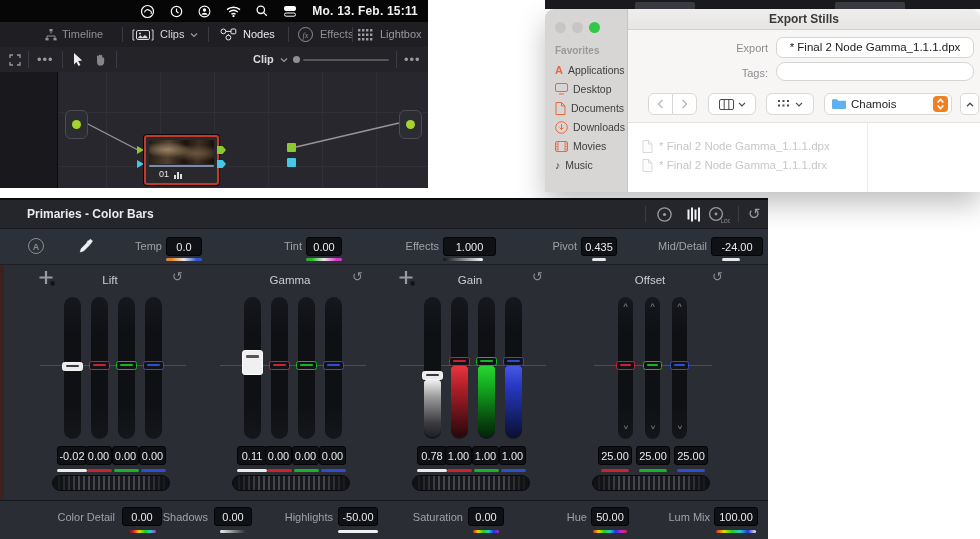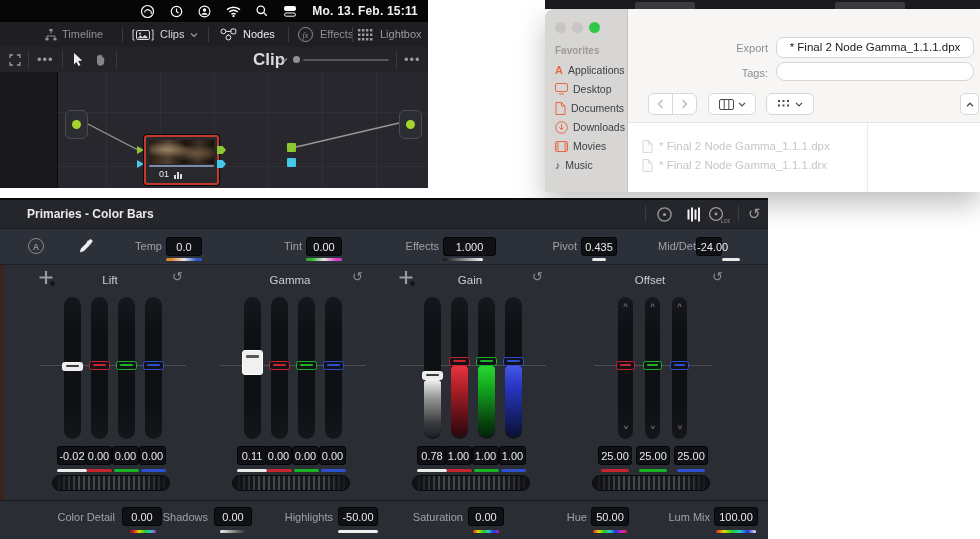--- a/index.html
+++ b/index.html
@@ -12,21 +12,21 @@
   #nodes-panel{position:absolute;left:0;top:0;width:428px;height:188px;background:#232329;}
   .menubar{position:absolute;left:0;top:0;width:428px;height:22px;background:#060607;
            display:flex;align-items:center;justify-content:flex-end;gap:15px;padding-right:10px;box-sizing:border-box;}
   .menubar .clock{color:#f2f2f4;font-size:12px;font-weight:bold;letter-spacing:.2px;}
   .tabbar{position:absolute;left:0;top:22px;width:428px;height:25px;background:#1e1e23;border-bottom:1px solid #08080a;}
   .tabbar .tlabel{position:absolute;top:0;line-height:25px;font-size:11px;}
   .tabdiv{position:absolute;top:5px;width:1px;height:15px;background:#3a3a42;}
   .subbar{position:absolute;left:0;top:47px;width:428px;height:25px;background:#232328;border-bottom:1px solid #0a0a0c;}
   .subdiv{position:absolute;top:4px;width:1px;height:17px;background:#3a3a42;}
   .dots{color:#9a9b9f;font-size:13px;letter-spacing:1px;line-height:25px;position:absolute;top:0;}
-  .cliplbl{position:absolute;top:0;line-height:25px;font-size:17px;font-weight:bold;color:#dadbdd;}
+  .cliplbl{position:absolute;top:0;line-height:25px;font-size:11px;font-weight:bold;color:#dadbdd;}
   .slider-track{position:absolute;top:12px;height:2px;background:#56575c;border-radius:1px;}
   .slider-dot{position:absolute;top:9px;width:7px;height:7px;border-radius:50%;background:#8f9095;}
   .graphwrap{position:absolute;left:0;top:72px;width:428px;height:116px;}
   .gallery-col{position:absolute;left:0;top:0;width:57px;height:116px;background:#19191d;border-right:1px solid #0b0b0d;}
   .graph{position:absolute;left:58px;top:0;width:370px;height:116px;background:#27272d;
          background-image:linear-gradient(#2f2f36 1px,transparent 1px),linear-gradient(90deg,#2f2f36 1px,transparent 1px);
          background-size:54px 54px;background-position:-6px -14px;}
   .io-node{position:absolute;width:21px;height:27px;border-radius:6px;background:#2c2c33;border:1px solid #4b4b52;
            display:flex;align-items:center;justify-content:center;}
   .io-dot{width:9px;height:9px;border-radius:50%;background:#a6d42f;}
@@ -325,20 +325,23 @@
           </svg>
         <span>Movies</span>
         </div>
       <div class="fav-item" style="top:147px">
         <span class="music-glyph">♪</span>
         <span>Music</span>
         </div>
     </div>
 
     <div class="dmain">
+      <div class="dtitlebar">
+        <div class="dtitle">Export Stills</div>
+      </div>
       <div class="flabel" style="left:60px;top:33px;width:80px">Export</div>
       <div class="ffield" style="left:148px;top:28px;width:196px;height:19px;line-height:19px">* Final 2 Node Gamma_1.1.1.dpx</div>
       <div class="flabel" style="left:60px;top:58px;width:80px">Tags:</div>
       <div class="ffield" style="left:148px;top:53px;width:196px;height:17px;border-radius:9px"></div>
 
       <div class="navbtn" style="left:20px;width:25px;border-radius:6px 0 0 6px">
           <svg width="7" height="10" viewBox="0 0 7 10">
             <path d="M5.5 1L1.5 5l4 4" stroke="#bdbdbd" stroke-width="1.5" fill="none"></path>
           </svg>
         </div>
@@ -357,20 +360,31 @@
           </svg>
         </div>
       <div class="navbtn" style="left:138px;width:48px">
         <svg width="14" height="10" viewBox="0 0 14 10">
             <path d="M1 1h2v2H1zM5.5 1h2v2h-2zM10 1h2v2h-2zM1 5.5h2v2H1zM5.5 5.5h2v2h-2zM10 5.5h2v2h-2z" fill="#4a4a4c"></path>
           </svg>
         <svg width="8" height="5" viewBox="0 0 8 5">
             <path d="M1 .8L4 3.8 7 .8" stroke="#4a4a4c" stroke-width="1.2" fill="none"></path>
           </svg>
         </div>
+      <div class="chamois" style="left:196px;width:128px">
+        <svg width="15" height="12" viewBox="0 0 15 12">
+            <path d="M1 2.3a1 1 0 0 1 1-1h3.8l1.5 1.5H14a1 1 0 0 1 1 1v6.4A1.3 1.3 0 0 1 13.7 11H2.3A1.3 1.3 0 0 1 1 9.7z" fill="#5fb0ef"></path>
+          </svg>
+        <span>Chamois</span>
+        <i class="stepper">
+            <svg width="15" height="16" viewBox="0 0 15 16">
+              <path d="M4.6 6.4l2.9-3 2.9 3M4.6 9.6l2.9 3 2.9-3" stroke="#fff" stroke-width="1.5" fill="none"></path>
+            </svg>
+          </i>
+      </div>
       <div class="navbtn" style="left:332px;width:19px;border-radius:5px">
           <svg width="8" height="5" viewBox="0 0 8 5">
             <path d="M1 4.2L4 1.2l3 3" stroke="#4a4a4c" stroke-width="1.3" fill="none"></path>
           </svg>
         </div>
 
       <div class="listdiv"></div>
       <div class="filelist">
         <div class="coldiv"></div>
         <div class="frow" style="top:14px">
@@ -437,21 +451,21 @@
 
     <div class="clabel" style="left:385px;width:54px">Effects</div>
     <div class="vbox" style="left:443px;top:37px;width:53px">1.000</div>
     <i class="uline" style="left:443px;top:58px;width:40px;background:linear-gradient(90deg,#141414,#f8f8f8)"></i>
 
     <div class="clabel" style="left:523px;width:54px">Pivot</div>
     <div class="vbox" style="left:581px;top:37px;width:36px">0.435</div>
     <i class="uline" style="left:592px;top:58px;width:14px;background:#e8e8e8"></i>
 
     <div class="clabel" style="left:649px;width:58px">Mid/Detail</div>
-    <div class="vbox" style="left:696px;top:37px;width:26px">-24.00</div>
+    <div class="vbox" style="left:711px;top:37px;width:52px">-24.00</div>
     <i class="uline" style="left:722px;top:58px;width:18px;background:#e8e8e8"></i>
 
     <span class="cross" style="left:38px">
         <svg width="19" height="17" viewBox="0 0 19 17">
           <path d="M8 1v13M1.5 7.5h13" stroke="#9a9b9f" stroke-width="2.2"></path>
           <circle cx="14.5" cy="13.5" r="2.4" fill="#141418"></circle>
         </svg>
       </span>
     <div class="seclabel" style="left:35px">Lift</div>
     <span class="secreset" style="left:172px">↺</span>

